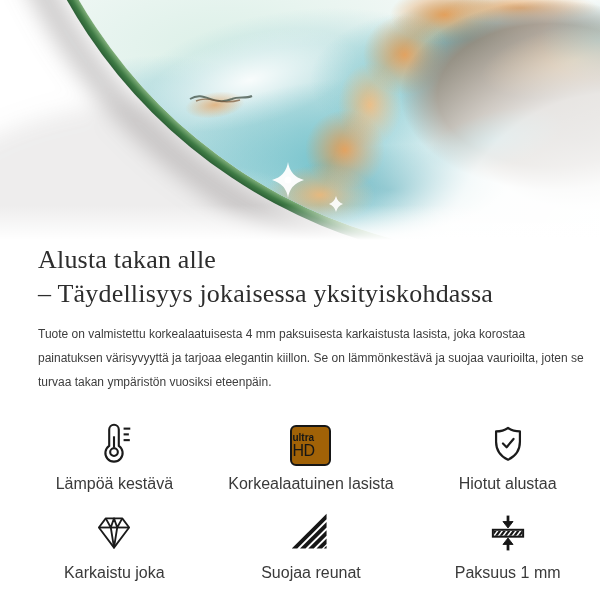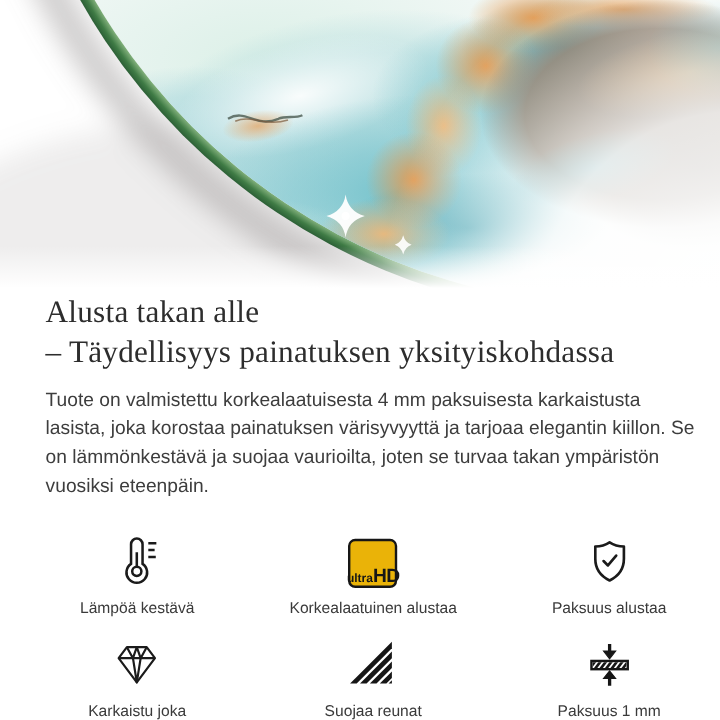--- a/index.html
+++ b/index.html
@@ -8,35 +8,35 @@
     font-family:"Liberation Sans","DejaVu Sans",sans-serif;color:#3c3c3c;
   }
   .hero{width:600px;height:240px;position:relative;}
   .hero svg{display:block;}
   .content{padding:0 14px 0 38px;}
   .title{
     font-family:"Liberation Serif","DejaVu Serif",serif;
     font-weight:400;font-size:26px;line-height:34px;color:#2d2d2d;
     margin:3px 0 11px 0;letter-spacing:.2px;
   }
-  .desc{font-size:16px;line-height:24px;color:#3d3d3d;margin:0;max-width:552px;}
+  .desc{font-size:12px;line-height:24px;color:#3d3d3d;margin:0;max-width:552px;}
   .features{
     margin:26px -20px 0 -22px;
     display:grid;grid-template-columns:1fr 1fr 1fr;row-gap:16px;
   }
   .feature{display:flex;flex-direction:column;align-items:center;}
   .icon-box{height:46px;display:flex;align-items:flex-end;justify-content:center;}
-  .flabel{margin-top:9px;font-size:13px;color:#3a3a3a;white-space:nowrap;}
+  .flabel{margin-top:9px;font-size:16px;color:#3a3a3a;white-space:nowrap;}
   .uhd{
     width:37px;height:37px;border:2.4px solid #161616;border-radius:6px;
-    display:flex;flex-direction:row;align-items:flex-end;justify-content:center;
-    color:#161616;background:#eab308;
+    display:flex;flex-direction:column;align-items:flex-start;justify-content:center;
+    color:#161616;background:#a16207;
   }
   .uhd .t1{font-size:10px;font-weight:700;line-height:10px;}
-  .uhd .t2{font-size:16px;font-weight:700;line-height:15px;letter-spacing:-.5px;}
+  .uhd .t2{font-size:16px;font-weight:400;line-height:15px;letter-spacing:-.5px;}
   .fsvg{stroke:#1b1b1b;fill:none;stroke-width:2.2;}
 </style>
 </head>
 <body>
 
 <div class="hero">
   <svg width="600" height="240" viewBox="0 0 600 240">
     <defs>
       <filter id="b14" x="-20%" y="-20%" width="140%" height="140%">
           <feGaussianBlur stdDeviation="11"></feGaussianBlur>
@@ -152,21 +152,21 @@
       <path d="M288,162 Q290,176 304,180 Q290,184 288,198 Q286,184 272,180 Q286,176 288,162 Z" fill="#ffffff" opacity=".95"></path>
       <circle cx="288" cy="180" r="3.5" fill="#ffffff" opacity=".9"></circle>
       <path d="M336,196 Q337.5,202 343,204 Q337.5,206 336,212 Q334.5,206 329,204 Q334.5,202 336,196 Z" fill="#ffffff" opacity=".9"></path>
     </g>
   </svg>
 </div>
 
 <div class="content">
   <h1 class="title">
     <span>Alusta takan alle</span><br>
-    <span>– Täydellisyys painatuksen yksityiskohdassa</span>
+    <span>– Täydellisyys jokaisessa yksityiskohdassa</span>
   </h1>
 
   <p class="desc">Tuote on valmistettu korkealaatuisesta 4 mm paksuisesta karkaistusta lasista, joka korostaa painatuksen värisyvyyttä ja tarjoaa elegantin kiillon. Se on lämmönkestävä ja suojaa vaurioilta, joten se turvaa takan ympäristön vuosiksi eteenpäin.</p>
 
   <div class="features">
 
     <div class="feature">
       <div class="icon-box">
         <svg width="46" height="46" viewBox="0 0 48 48" class="fsvg">
           <path d="M19,10 a5,5 0 0 1 10,0 V27 a9,9 0 1 1 -10,0 Z"></path>
@@ -180,31 +180,31 @@
       <div class="flabel">Lämpöä kestävä</div>
     </div>
 
     <div class="feature">
       <div class="icon-box">
         <div class="uhd">
           <span class="t1">ultra</span>
           <span class="t2">HD</span>
         </div>
       </div>
-      <div class="flabel">Korkealaatuinen alustaa</div>
+      <div class="flabel">Korkealaatuinen lasista</div>
     </div>
 
     <div class="feature">
       <div class="icon-box">
         <svg width="44" height="44" viewBox="0 0 48 48" class="fsvg" style="stroke-width:2.4;stroke-linejoin:round;stroke-linecap:round;">
           <path d="M24,6.5 C27.5,8.8 32.5,10.2 37,10.3 V21.5 C37,31 31.5,37.6 24,41.2 C16.5,37.6 11,31 11,21.5 V10.3 C15.5,10.2 20.5,8.8 24,6.5 Z"></path>
           <path d="M18.5,23.5 L22.5,27.5 L30,18.5"></path>
         </svg>
       </div>
-      <div class="flabel">Paksuus alustaa</div>
+      <div class="flabel">Hiotut alustaa</div>
     </div>
 
     <div class="feature">
       <div class="icon-box">
         <svg width="44" height="44" viewBox="0 0 48 48" class="fsvg" style="stroke-width:2;stroke-linejoin:round;">
           <path d="M7.5,18 L15,8 H33 L40.5,18 L24,40 Z"></path>
           <path d="M7.5,18 H40.5"></path>
           <path d="M15,8 L20.5,18 L24,8 L27.5,18 L33,8"></path>
           <path d="M20.5,18 L24,40 L27.5,18"></path>
         </svg>

